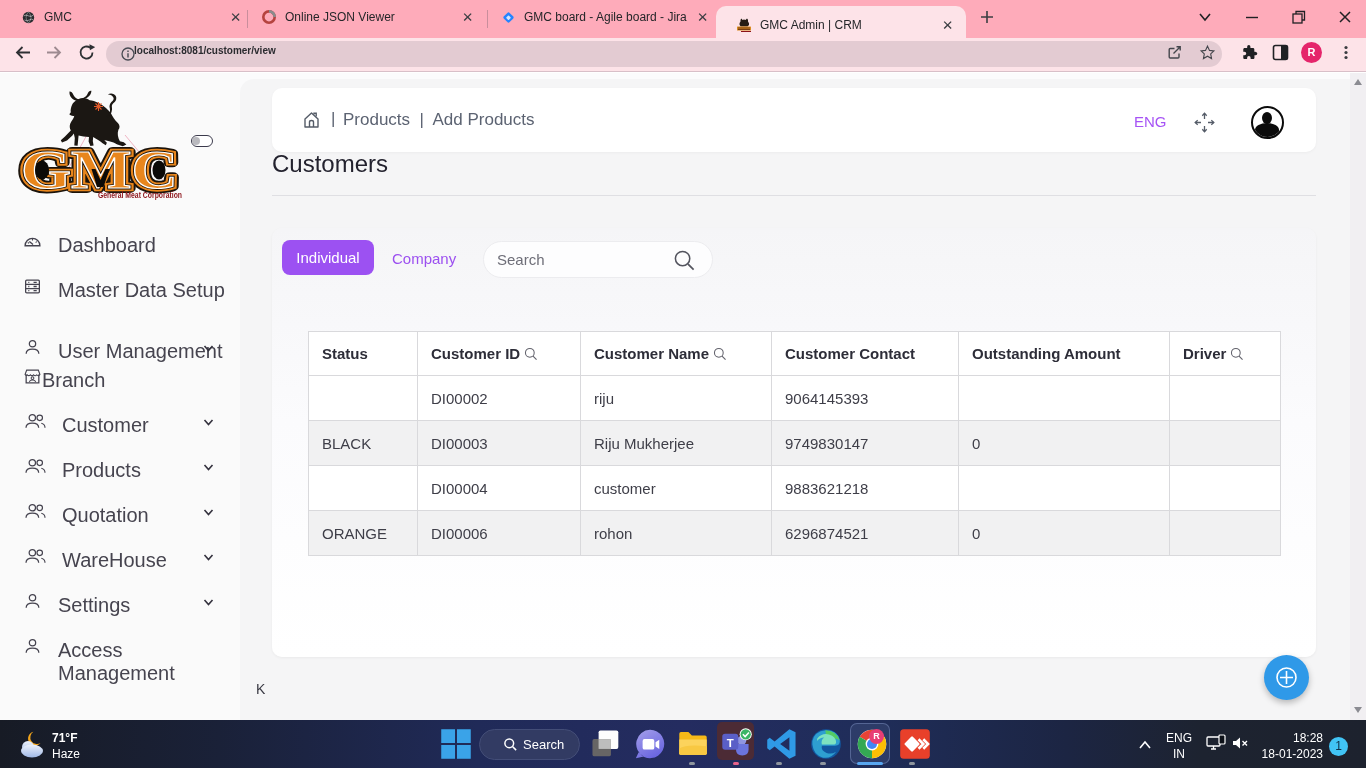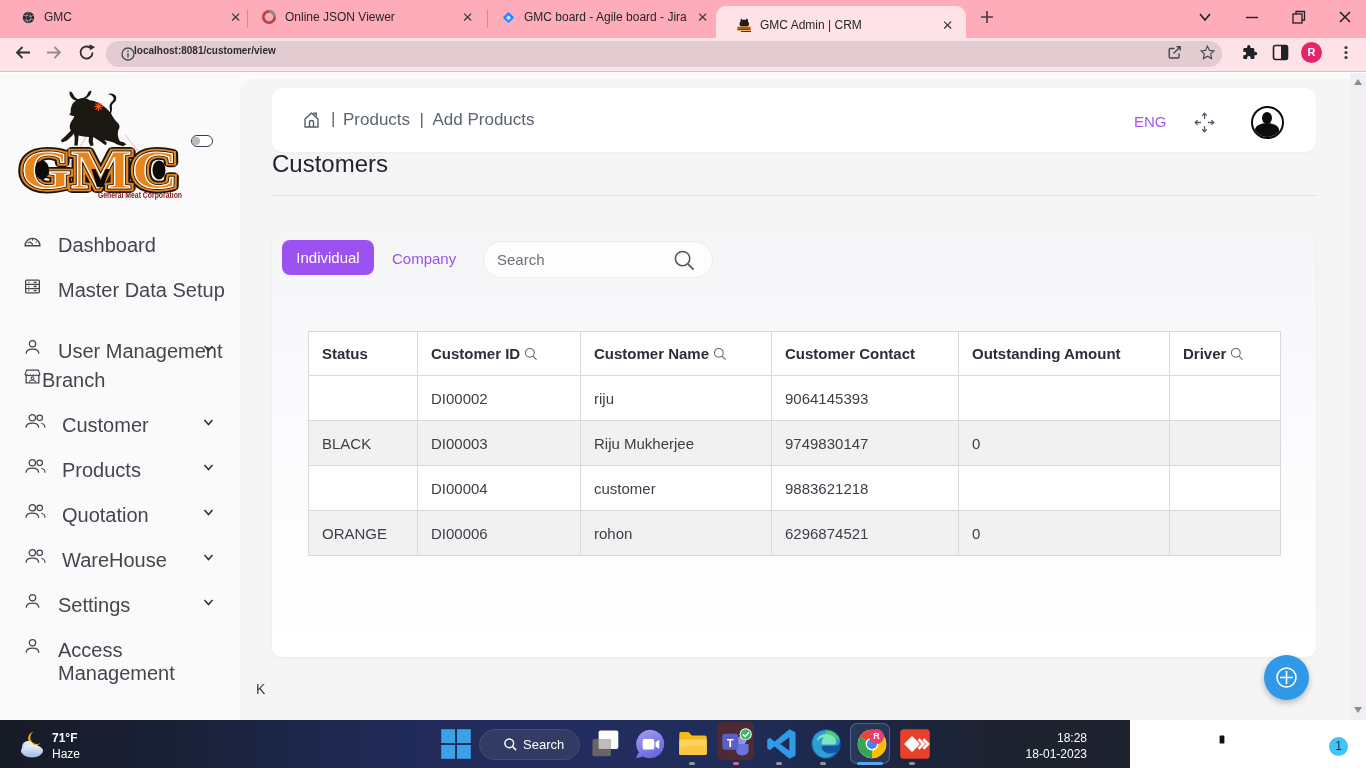--- a/index.html
+++ b/index.html
@@ -47,21 +47,21 @@
 #tbl { left:308px; top:258px; border-collapse:collapse; }
 #tbl td { border:1px solid #d9d9dc; font-size:15px; color:#3e3e48; padding:0 0 0 13px; height:45px; background:#fff; }
 #tbl tr.h td { font-weight:bold; color:#2d2d38; height:44px; }
 #tbl tr.g td { background:#f1f1f2; }
 .mag { display:inline-block; vertical-align:-2px; margin-left:4px; }
 
 #fab { left:1264px; top:582px; width:45px; height:45px; border-radius:50%; background:#2f99e8; box-shadow:0 3px 6px rgba(0,0,0,0.25); }
 #kletter { left:256px; top:608px; font-size:14px; color:#3a3a44; }
 
 
-#taskbar { left:0; top:720px; width:1130px; height:48px; background:linear-gradient(90deg,#171b25 0%, #1a2138 16%, #202a58 35%, #242c60 50%, #1f2d59 64%, #1c2543 78%, #1d2330 88%, #1d222e 100%); }
+#taskbar { left:0; top:720px; width:1366px; height:48px; background:linear-gradient(90deg,#171b25 0%, #1a2138 16%, #202a58 35%, #242c60 50%, #1f2d59 64%, #1c2543 78%, #1d2330 88%, #1d222e 100%); }
 .tk { position:absolute; top:8px; width:32px; height:32px; display:flex; align-items:center; justify-content:center; }
 .dash { position:absolute; top:42px; width:6px; height:3px; border-radius:2px; background:#9aa0a8; }
 #trayclock { position:absolute; right:43px; top:10px; text-align:right; color:#fff; font-size:12px; line-height:16px; }
 #weath { position:absolute; left:52px; top:10px; color:#fff; font-size:12px; line-height:16px; }
 </style>
 </head>
 <body>
 
 <div class="abs" id="tabbar"></div>
 <div class="abs" id="activetab"></div>

